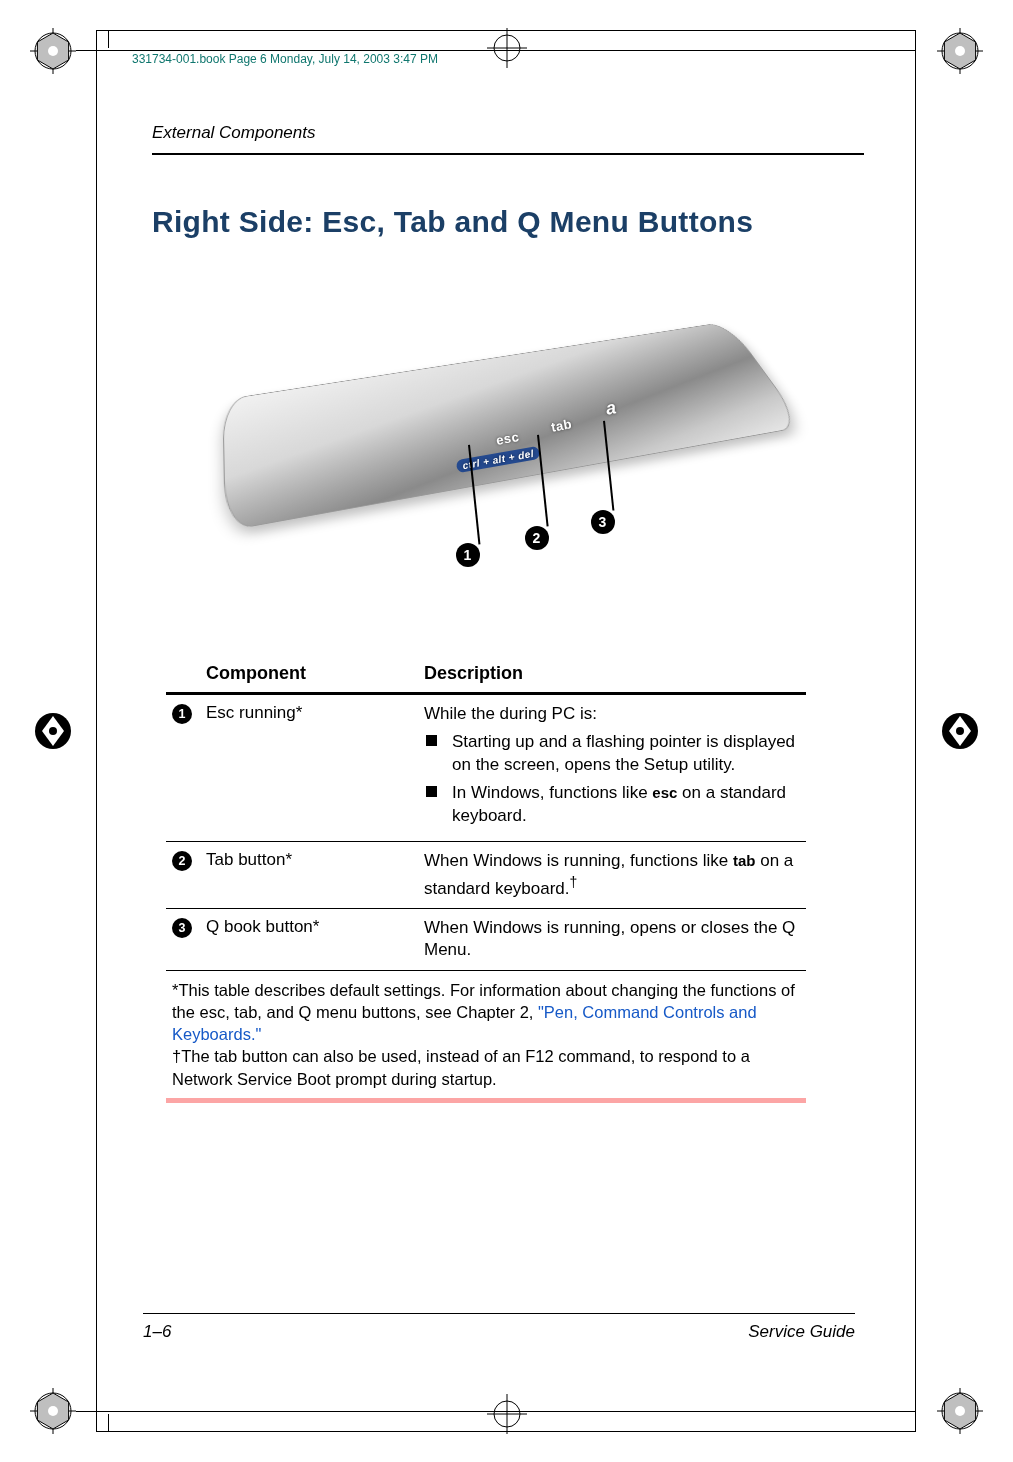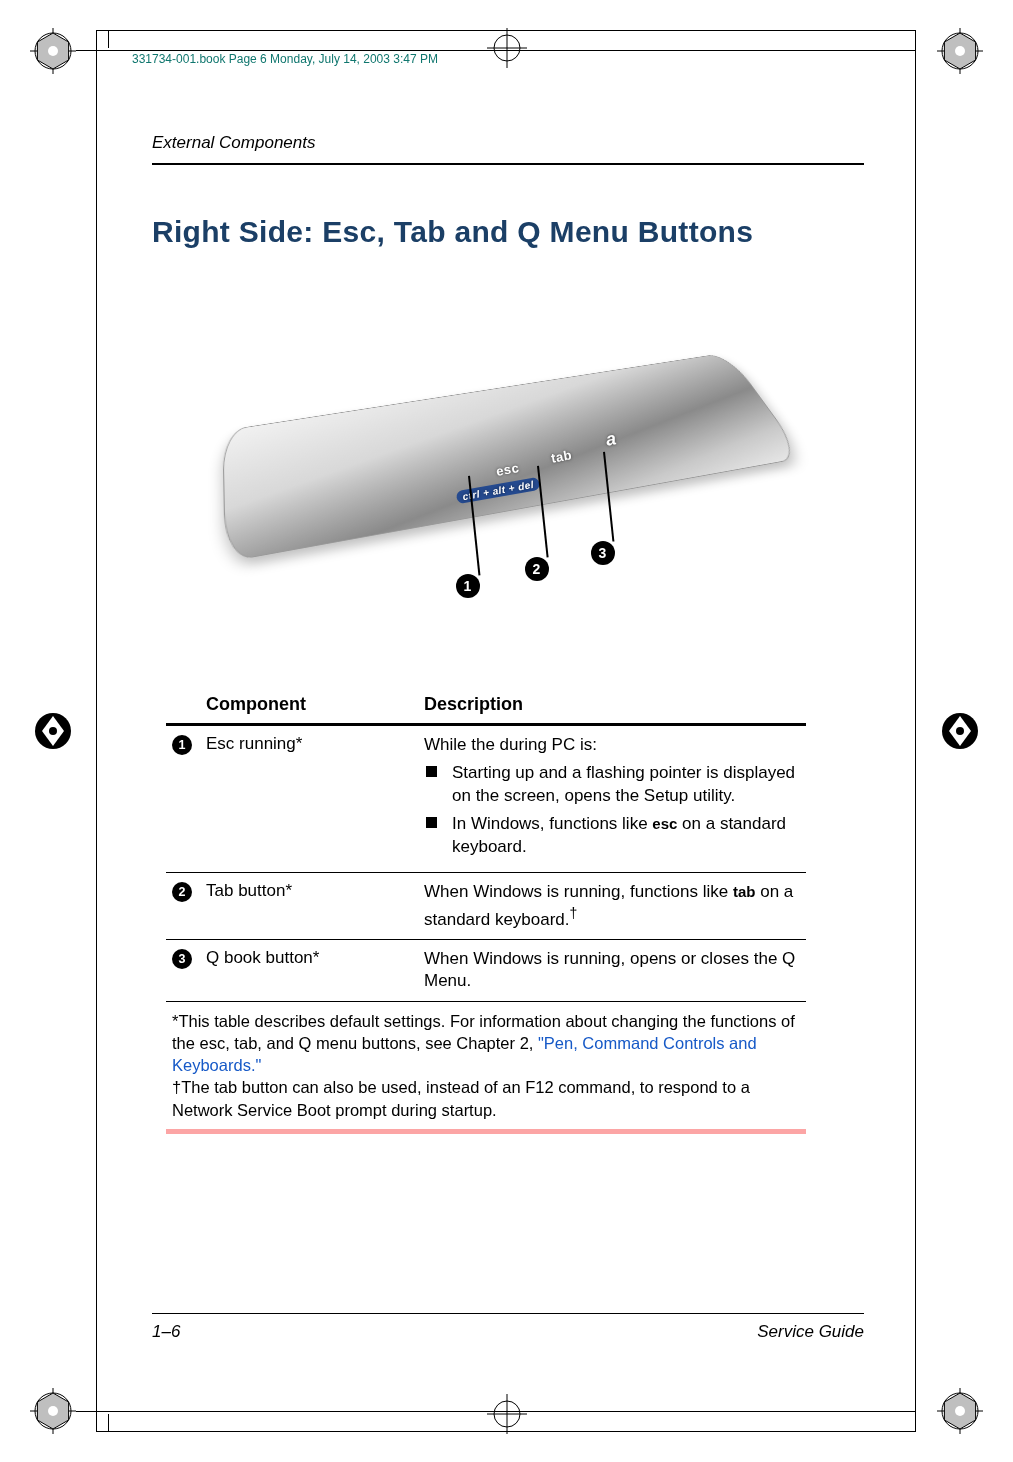--- a/index.html
+++ b/index.html
@@ -60,38 +60,38 @@
     position: absolute;
     top: 52px;
     left: 132px;
     font-size: 12px;
     color: #0f766e;
   }
   
   .content {
     position: absolute;
     left: 152px;
-    top: 133px;
+    top: 123px;
     width: 712px;
   }
   .running-head {
     font-style: italic;
     font-size: 17px;
     color: #000;
     padding-bottom: 10px;
     border-bottom: 2px solid #000;
     margin-bottom: 50px;
   }
   .section-title {
     font-family: "Arial Black", Arial, sans-serif;
     font-weight: 900;
     font-size: 30px;
     color: #1b3f66;
     letter-spacing: 0.3px;
-    margin-bottom: 45px;
+    margin-bottom: 24px;
   }
   
   .figure {
     width: 555px;
     height: 340px;
     margin: 0 auto 60px auto;
     position: relative;
   }
   .device-body {
     position: absolute;
@@ -190,21 +190,21 @@
 
   .footnote-cell {
     font-size: 16.5px;
     line-height: 1.35;
   }
   .footnote-cell .link { color: #1659c7; }
 
   
   .footer {
     position: absolute;
-    left: 152px;
+    left: 143px;
     width: 712px;
     bottom: 120px;
     border-top: 1.5px solid #000;
     padding-top: 8px;
     display: flex;
     justify-content: space-between;
     font-style: italic;
     font-size: 17px;
   }
 </style>

